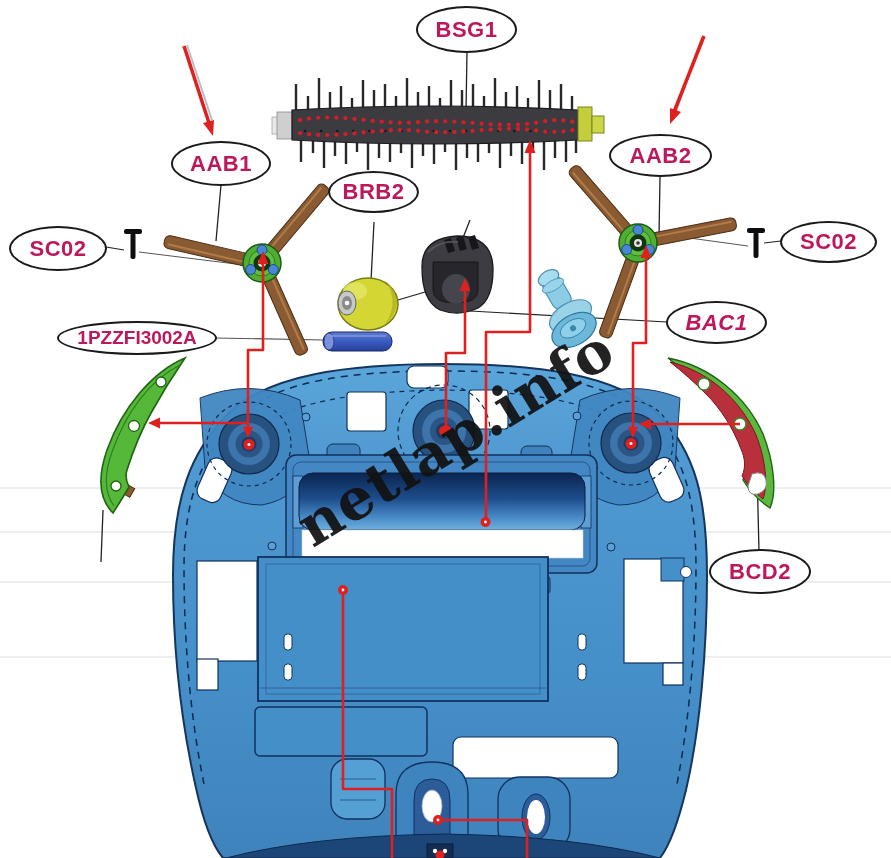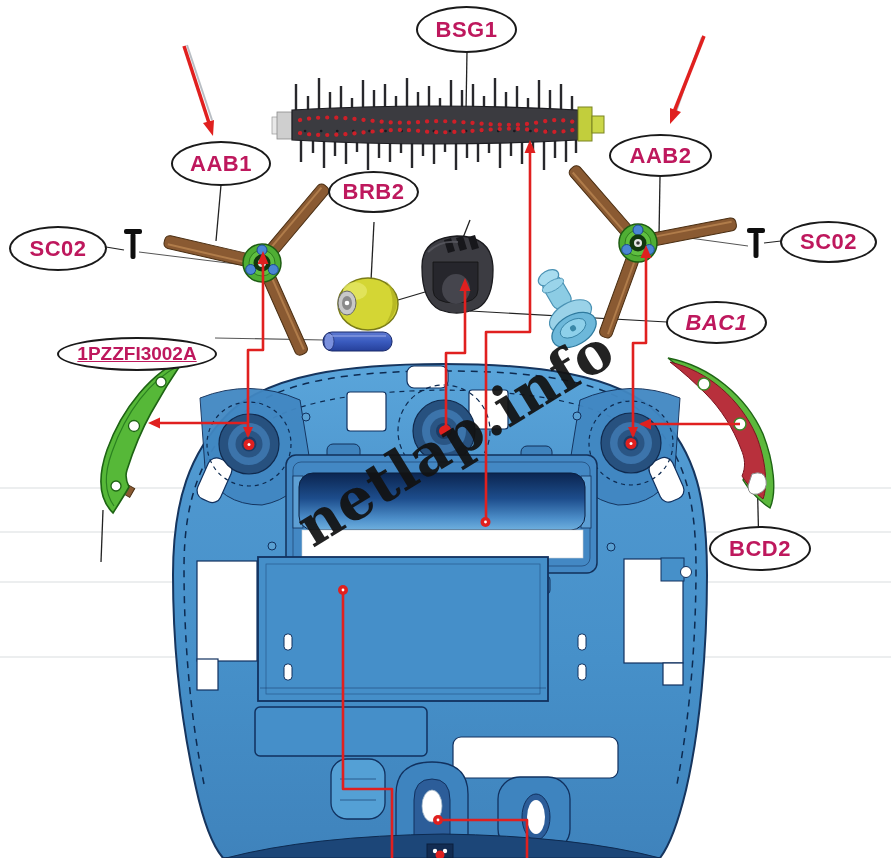--- a/index.html
+++ b/index.html
@@ -362,17 +362,17 @@
 </svg>
 
 <div id="watermark">netlap.info</div>
 
 <div class="oval" style="left:416px;top:6px;width:101px;height:47px;">BSG1</div>
 <div class="oval" style="left:171px;top:141px;width:100px;height:45px;">AAB1</div>
 <div class="oval" style="left:609px;top:134px;width:103px;height:43px;">AAB2</div>
 <div class="oval" style="left:9px;top:226px;width:98px;height:45px;">SC02</div>
 <div class="oval" style="left:780px;top:221px;width:97px;height:42px;">SC02</div>
 <div class="oval" style="left:328px;top:171px;width:91px;height:42px;">BRB2</div>
-<div class="oval small-text" style="left:57px;top:337px;width:160px;height:34px;text-decoration:underline;">1PZZFI3002A</div>
+<div class="oval small-text" style="left:57px;top:321px;width:160px;height:34px;">1PZZFI3002A</div>
 <div class="oval" style="left:666px;top:301px;width:101px;height:43px;font-style:italic;">BAC1</div>
-<div class="oval" style="left:709px;top:526px;width:102px;height:45px;">BCD2</div>
+<div class="oval" style="left:709px;top:549px;width:102px;height:45px;">BCD2</div>
 
 </div>
 
 </body></html>

